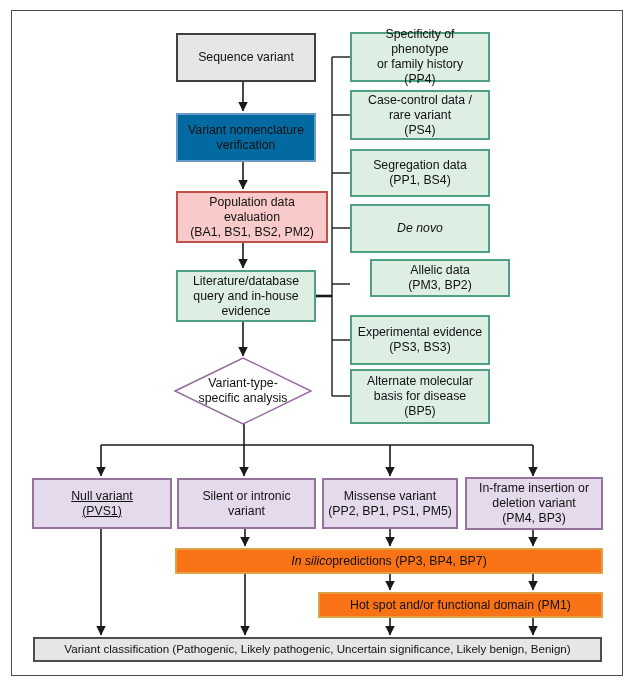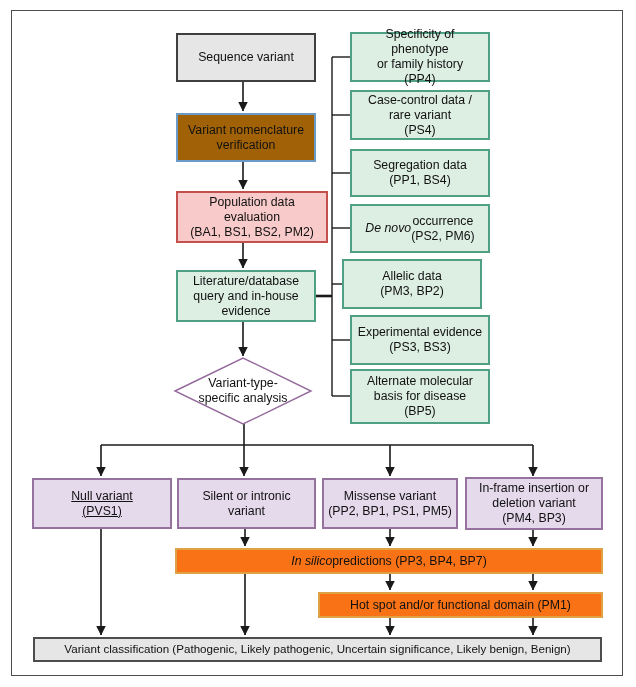--- a/index.html
+++ b/index.html
@@ -21,21 +21,21 @@
     position:absolute;
     box-sizing:border-box;
     display:flex;align-items:center;justify-content:center;
     text-align:center;
     font-size:12.3px;line-height:1.22;
     white-space:pre-line;
     padding:1px 4px;
     z-index:2;
   }
   .gray  {background:#e6e6e6;border:2px solid #3f3f3f;}
-  .blue  {background:#a16207;border:2px solid #699bc6;}
+  .blue  {background:#0369a1;border:2px solid #699bc6;}
   .red   {background:#f8caca;border:2px solid #c4504e;}
   .green {background:#ddeee3;border:2px solid #50a184;}
   .purple{background:#e5d9ec;border:2px solid #96739f;}
   .orange{background:#f97316;border:2px solid #dfa146;}
   .grayline{background:#e6e6e6;border:2px solid #4d4d4d;}
   .diamond-label{
     position:absolute;left:181px;top:372px;width:124px;height:38px;
     display:flex;align-items:center;justify-content:center;text-align:center;
     font-size:12.3px;line-height:1.22;white-space:pre-line;z-index:2;
   }
@@ -115,24 +115,23 @@
 or family history
 (PP4)</div>
 
   <div class="box green" style="left:350px;top:90px;width:140px;height:50px;">Case-control data /
 rare variant
 (PS4)</div>
 
   <div class="box green" style="left:350px;top:149px;width:140px;height:48px;">Segregation data
 (PP1, BS4)</div>
 
-  <div class="box green" style="left:350px;top:204px;width:140px;height:49px;"><span class="it">De novo</span><span> occurrence
-(PS2, PM6)</span></div>
+  <div class="box green" style="left:350px;top:204px;width:140px;height:49px;"><span class="it">De novo</span></div>
 
-  <div class="box green" style="left:342px;top:259px;width:140px;height:50px;">Allelic data
+  <div class="box green" style="left:370px;top:259px;width:140px;height:38px;">Allelic data
 (PM3, BP2)</div>
 
   <div class="box green" style="left:350px;top:315px;width:140px;height:50px;">Experimental evidence
 (PS3, BS3)</div>
 
   <div class="box green" style="left:350px;top:369px;width:140px;height:55px;">Alternate molecular
 basis for disease
 (BP5)</div>
 
   <div class="box purple" style="left:32px;top:478px;width:140px;height:51px;text-decoration:underline;">Null variant

